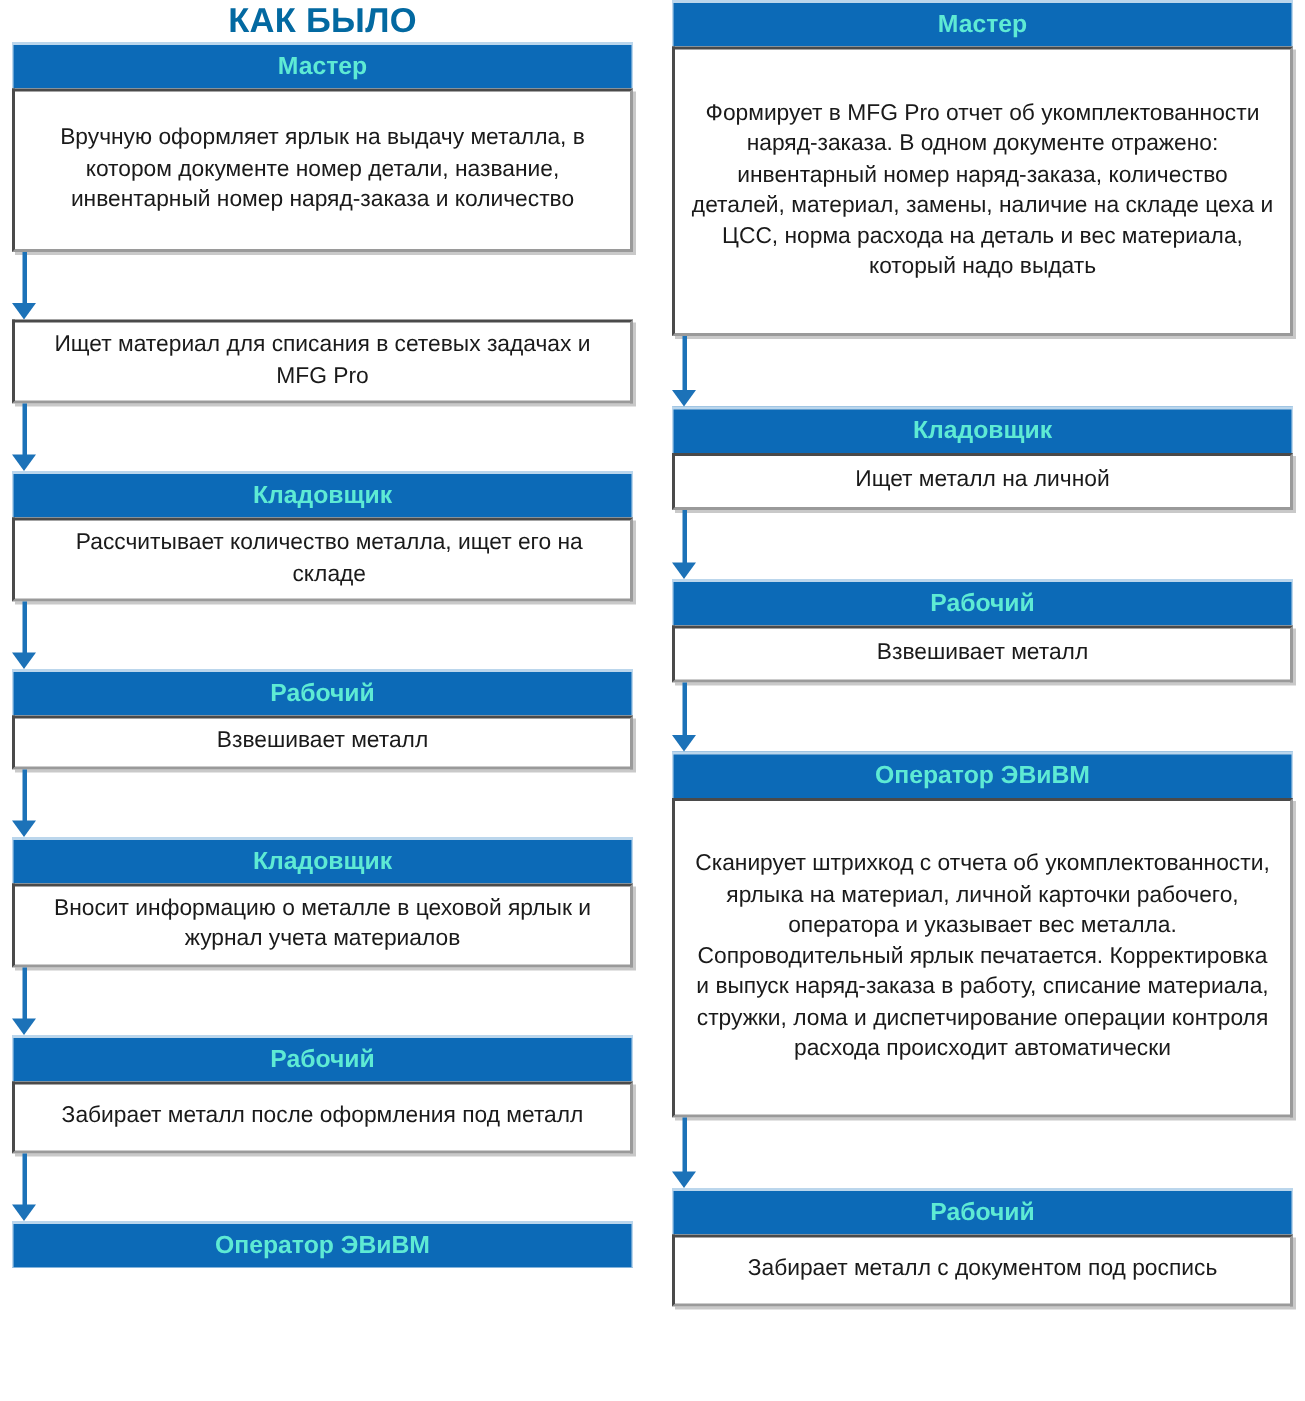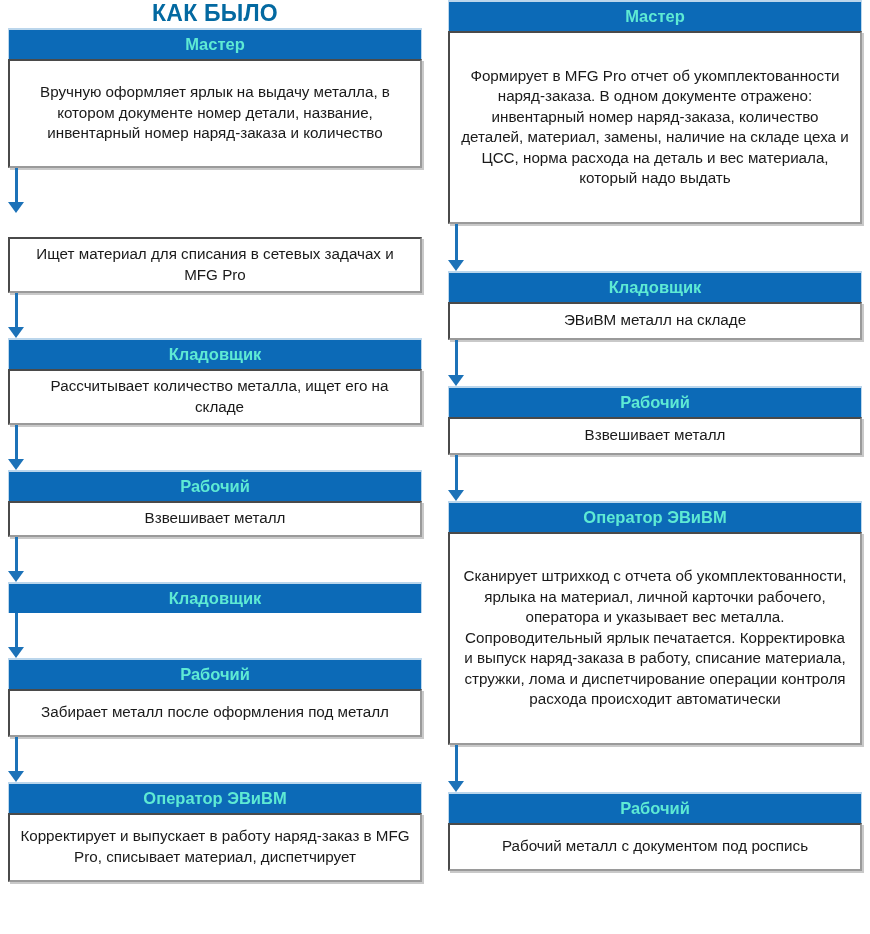--- a/index.html
+++ b/index.html
@@ -115,21 +115,21 @@
     <div class="column-steps">
         <div class="block">
           <div class="block-header">Мастер</div>
           <div class="block-body" style="min-height: 109px; display: flex; align-items: center; justify-content: center;">Вручную оформляет ярлык на выдачу металла, в котором документе номер детали, название, инвентарный номер наряд-заказа и количество</div>
         </div>
         <div class="connector" style="height: 45px;">
           <div class="shaft"></div>
           <div class="head"></div>
         </div>
         <div class="block">
-          <div class="block-body" style="min-height: 48px; display: flex; align-items: center; justify-content: center; margin-top: 24px;">Ищет материал для списания в сетевых задачах и MFG Pro</div>
+          <div class="block-body" style="min-height: 48px; display: flex; align-items: center; justify-content: center;">Ищет материал для списания в сетевых задачах и MFG Pro</div>
         </div>
         <div class="connector" style="height: 45px;">
           <div class="shaft"></div>
           <div class="head"></div>
         </div>
         <div class="block">
           <div class="block-header">Кладовщик</div>
           <div class="block-body" style="min-height: 48px; display: flex; align-items: center; justify-content: center; padding-left: 18px;">Рассчитывает количество металла, ищет его на складе</div>
         </div>
         <div class="connector" style="height: 45px;">
@@ -139,53 +139,53 @@
         <div class="block">
           <div class="block-header">Рабочий</div>
           <div class="block-body" style="min-height: 28px; display: flex; align-items: center; justify-content: center;">Взвешивает металл</div>
         </div>
         <div class="connector" style="height: 45px;">
           <div class="shaft"></div>
           <div class="head"></div>
         </div>
         <div class="block">
           <div class="block-header">Кладовщик</div>
+          <div class="block-body" style="min-height: 48px; display: flex; align-items: center; justify-content: center;">Вносит информацию о металле в цеховой ярлык и журнал учета материалов</div>
         </div>
         <div class="connector" style="height: 45px;">
           <div class="shaft"></div>
           <div class="head"></div>
         </div>
         <div class="block">
           <div class="block-header">Рабочий</div>
           <div class="block-body" style="min-height: 48px; display: flex; align-items: center; justify-content: center;">Забирает металл после оформления под металл</div>
         </div>
         <div class="connector" style="height: 45px;">
           <div class="shaft"></div>
           <div class="head"></div>
         </div>
         <div class="block">
           <div class="block-header">Оператор ЭВиВМ</div>
-          <div class="block-body" style="min-height: 69px; display: flex; align-items: center; justify-content: center;">Корректирует и выпускает в работу наряд-заказ в MFG Pro, списывает материал, диспетчирует</div>
         </div>
       </div>
   </div>
 
   <div class="column">
     <div class="column-steps">
         <div class="block">
           <div class="block-header">Мастер</div>
           <div class="block-body" style="min-height: 193px; display: flex; align-items: center; justify-content: center;">Формирует в MFG Pro отчет об укомплектованности наряд-заказа. В одном документе отражено: инвентарный номер наряд-заказа, количество деталей, материал, замены, наличие на складе цеха и ЦСС, норма расхода на деталь и вес материала, который надо выдать</div>
         </div>
         <div class="connector" style="height: 47px;">
           <div class="shaft"></div>
           <div class="head"></div>
         </div>
         <div class="block">
           <div class="block-header">Кладовщик</div>
-          <div class="block-body" style="min-height: 38px; display: flex; align-items: center; justify-content: center;">ЭВиВМ металл на складе</div>
+          <div class="block-body" style="min-height: 38px; display: flex; align-items: center; justify-content: center;">Ищет металл на личной</div>
         </div>
         <div class="connector" style="height: 46px;">
           <div class="shaft"></div>
           <div class="head"></div>
         </div>
         <div class="block">
           <div class="block-header">Рабочий</div>
           <div class="block-body" style="min-height: 38px; display: flex; align-items: center; justify-content: center;">Взвешивает металл</div>
         </div>
         <div class="connector" style="height: 46px;">
@@ -195,18 +195,18 @@
         <div class="block">
           <div class="block-header">Оператор ЭВиВМ</div>
           <div class="block-body" style="min-height: 213px; display: flex; align-items: center; justify-content: center;">Сканирует штрихкод с отчета об укомплектованности, ярлыка на материал, личной карточки рабочего, оператора и указывает вес металла. Сопроводительный ярлык печатается. Корректировка и выпуск наряд-заказа в работу, списание материала, стружки, лома и диспетчирование операции контроля расхода происходит автоматически</div>
         </div>
         <div class="connector" style="height: 47px;">
           <div class="shaft"></div>
           <div class="head"></div>
         </div>
         <div class="block">
           <div class="block-header">Рабочий</div>
-          <div class="block-body" style="min-height: 48px; display: flex; align-items: center; justify-content: center;">Рабочий металл с документом под роспись</div>
+          <div class="block-body" style="min-height: 48px; display: flex; align-items: center; justify-content: center;">Забирает металл с документом под роспись</div>
         </div>
       </div>
   </div>
 
 </div>
 
 </body></html>

